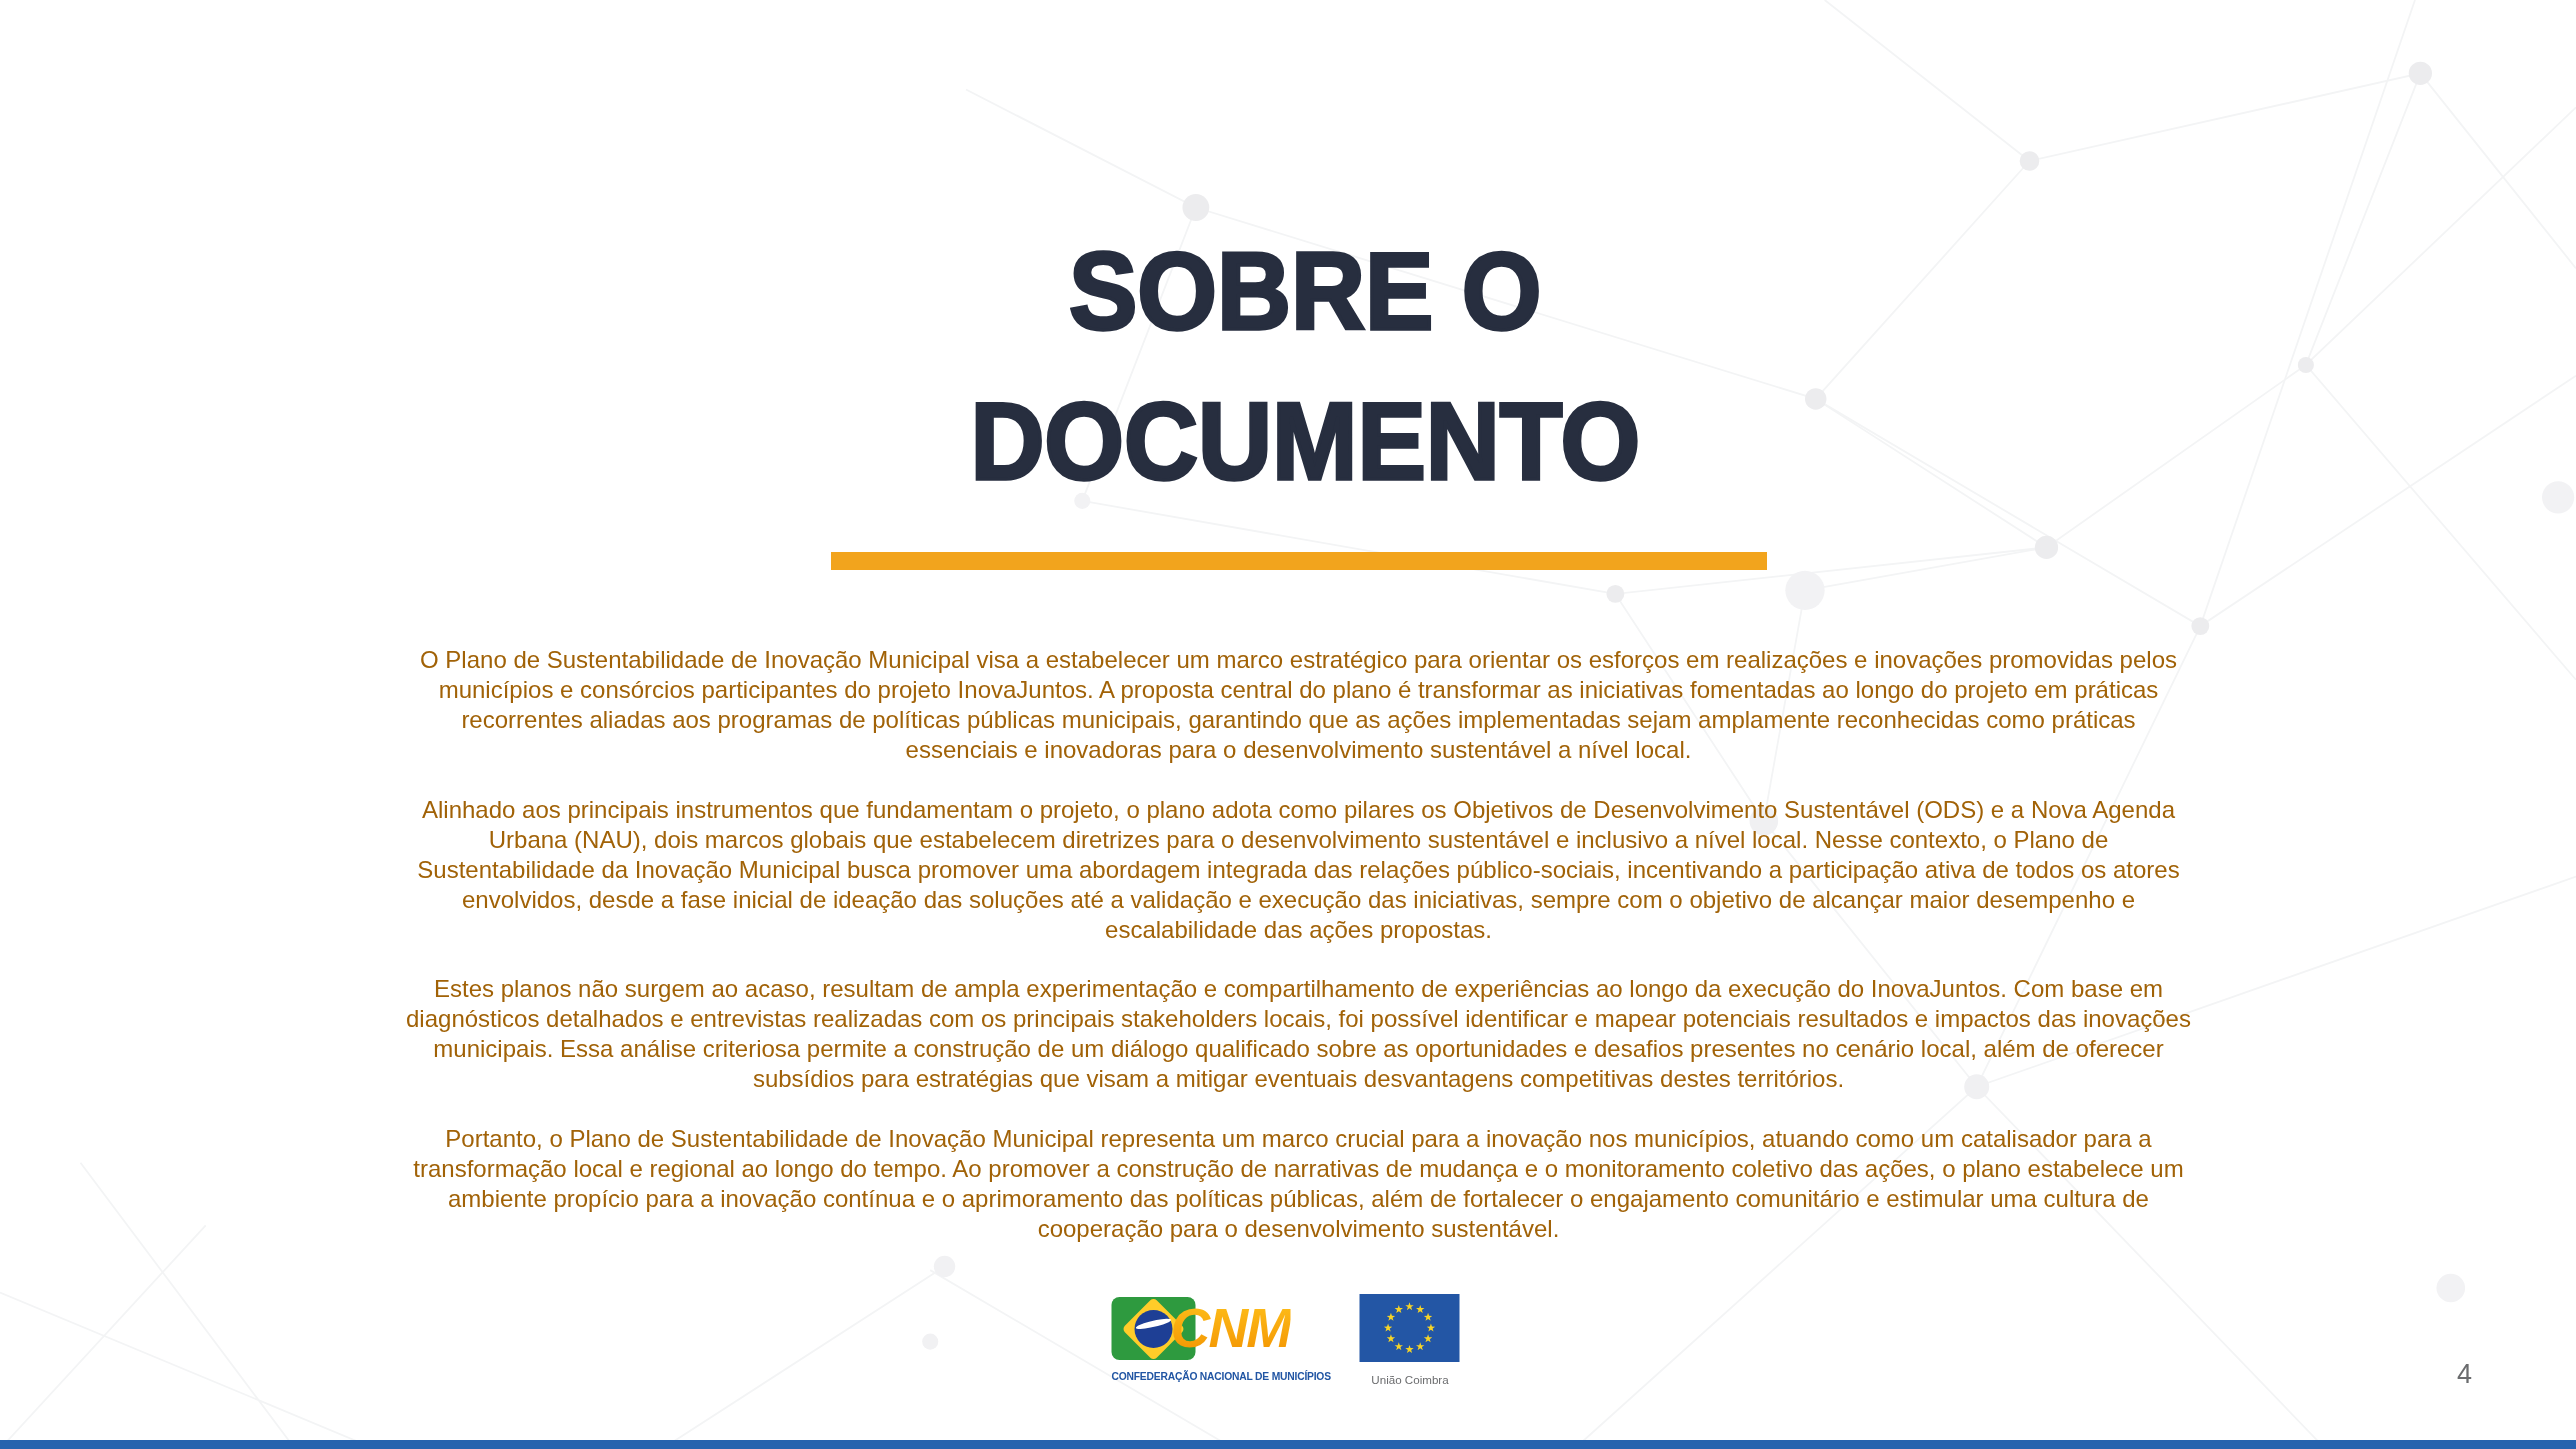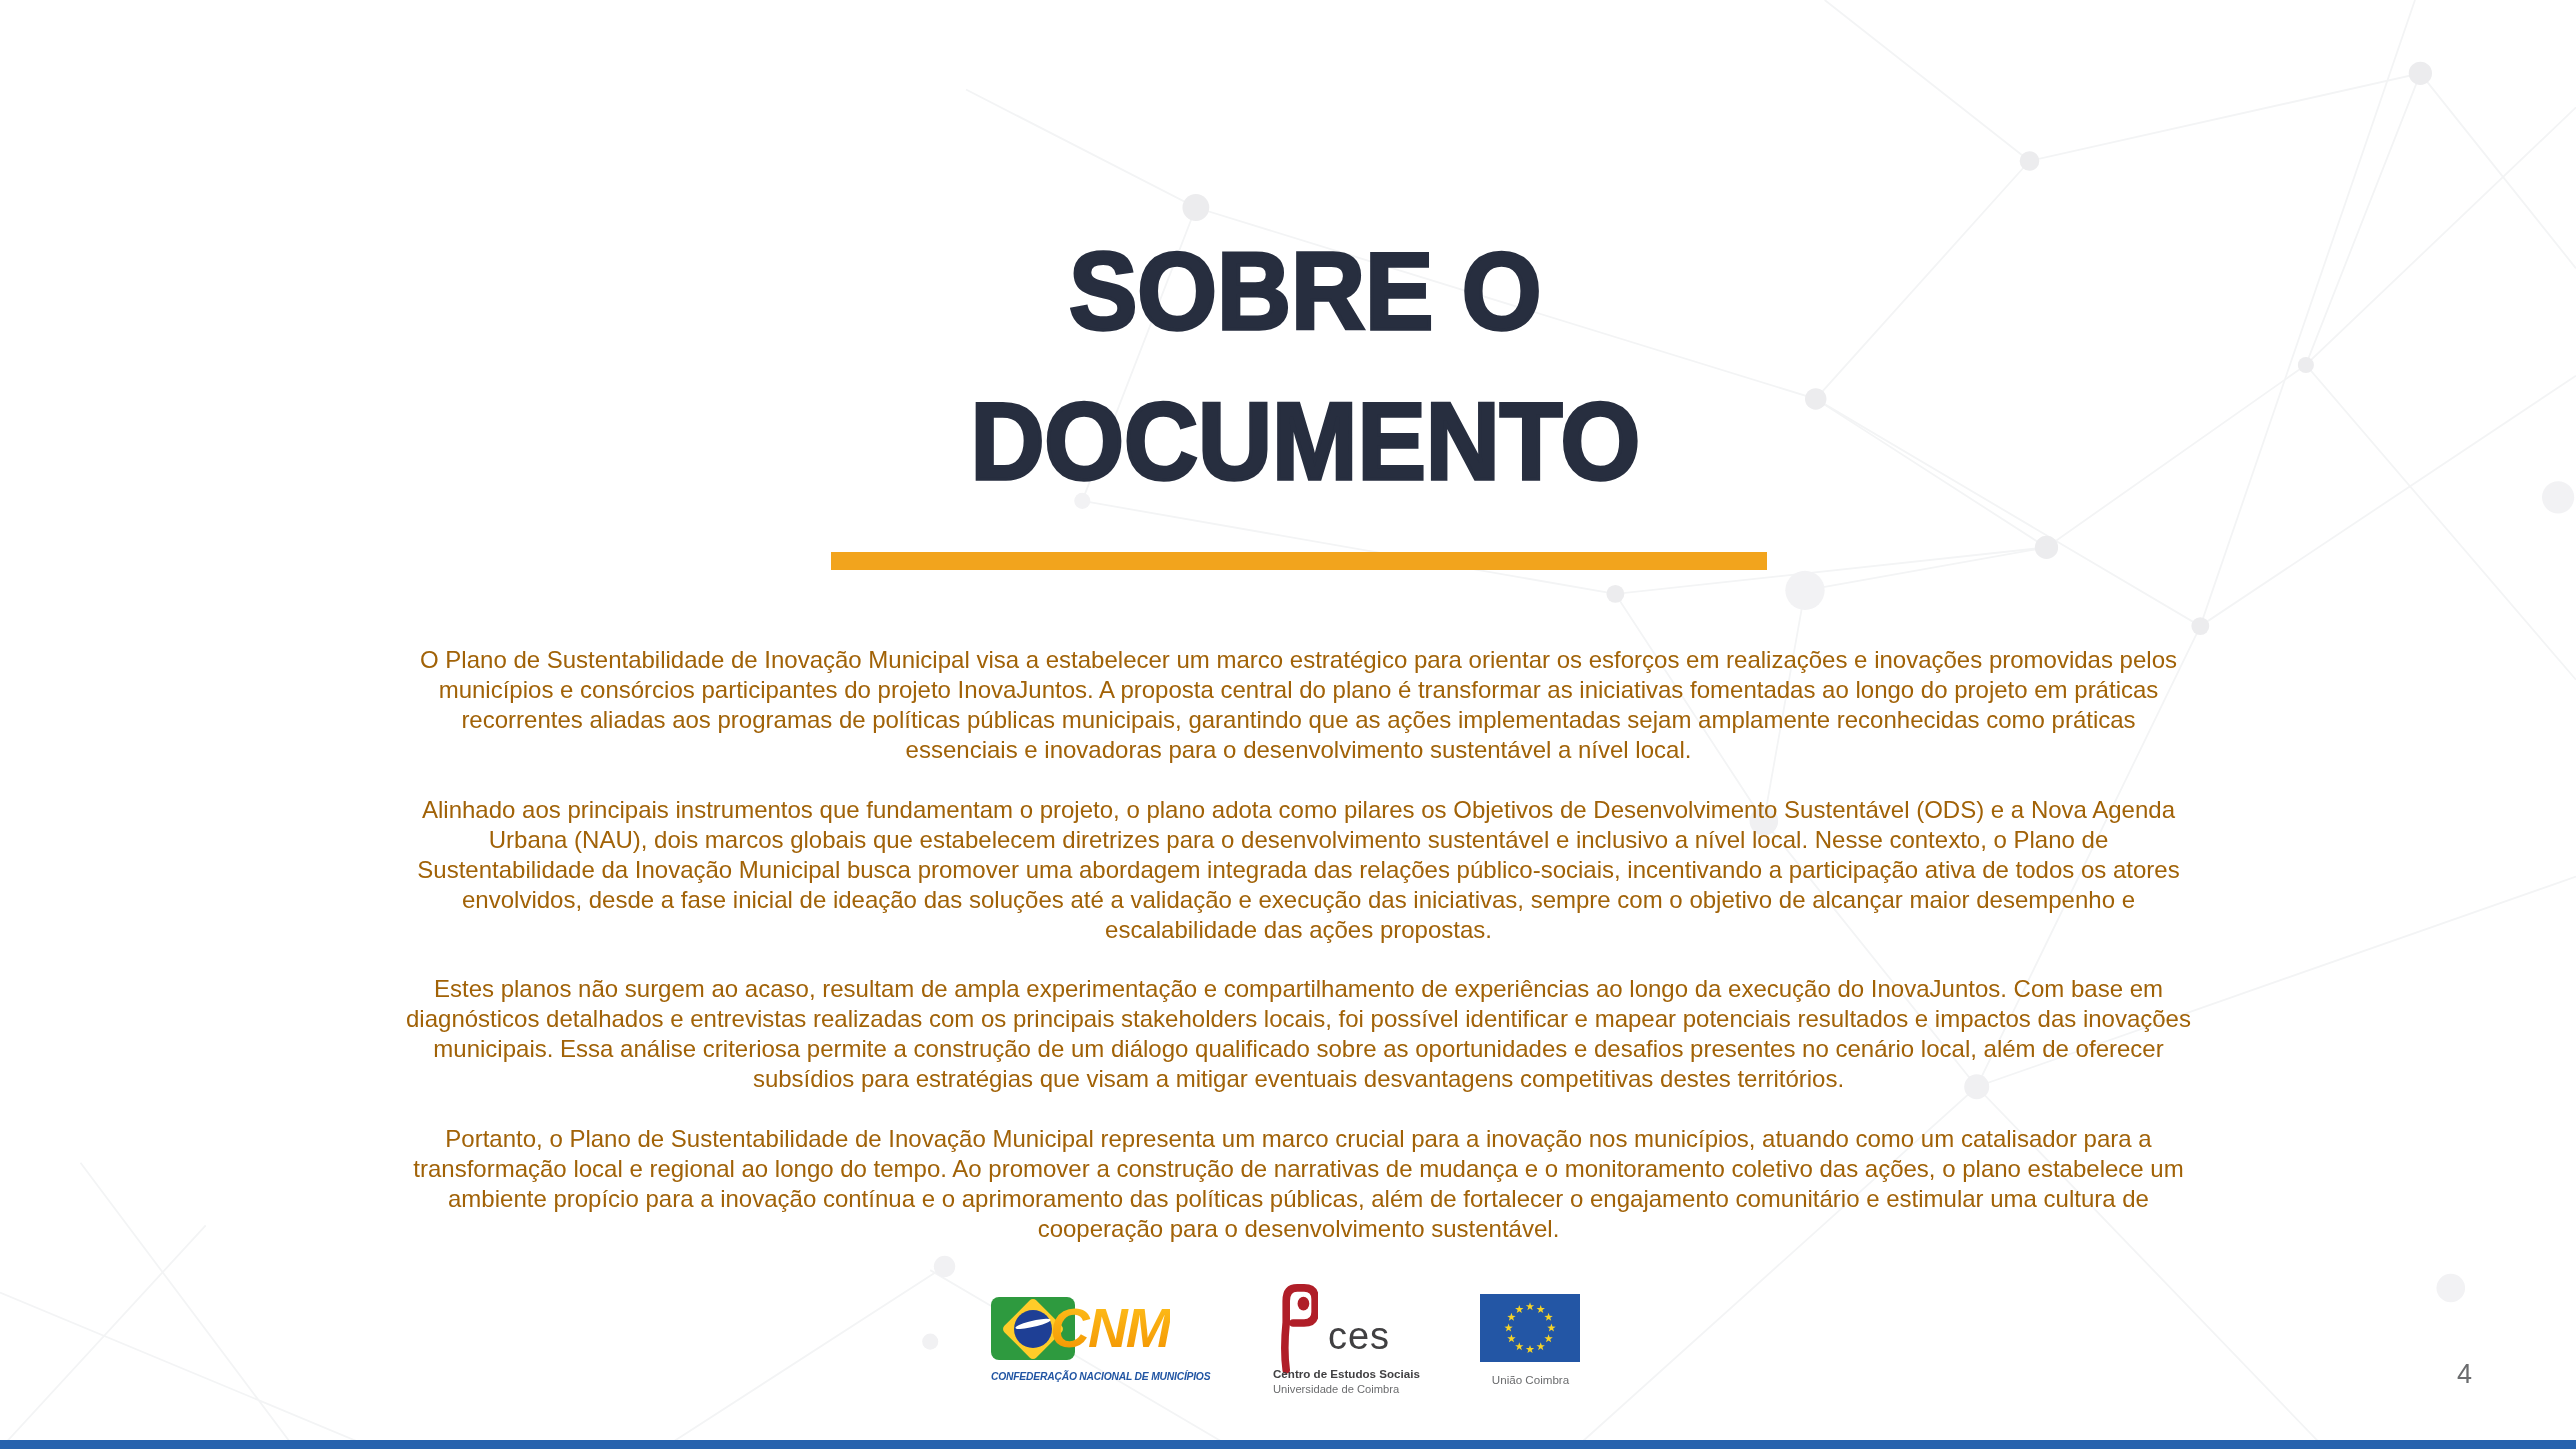--- a/index.html
+++ b/index.html
@@ -32,21 +32,21 @@
   
   .logo-cnm{position:relative;width:192px;height:107px;margin-right:52px;}
   .cnm-flag{position:absolute;left:0;top:5.4px;width:84px;height:63px;background:#2E9A3F;border-radius:8px;}
   .cnm-diamond{position:absolute;left:50%;top:50%;width:45px;height:45px;background:#FFCC29;transform:translate(-50%,-50%) rotate(45deg);border-radius:4.5px;}
   .cnm-globe{position:absolute;left:50%;top:50%;width:38px;height:38px;border-radius:50%;background:#1E3F95;transform:translate(-50%,-50%);}
   .cnm-band{position:absolute;left:50%;top:42%;width:36px;height:6.3px;background:#ffffff;border-radius:50%/60%;transform:translate(-50%,-50%) rotate(-13deg);}
   .cnm-text{
     position:absolute;left:59px;top:3.6px;font-size:55px;font-weight:bold;font-style:italic;letter-spacing:-1.8px;
     background:linear-gradient(#FFC21C,#F29100);-webkit-background-clip:text;background-clip:text;color:transparent;
   }
-  .cnm-caption{position:absolute;left:0;top:79px;width:192px;text-align:center;font-size:10.3px;font-weight:bold;font-style:italic;color:#2155A3;white-space:nowrap;letter-spacing:-0.2px;}
+  .cnm-caption{position:absolute;left:0;top:79px;width:192px;text-align:center;font-size:10.3px;font-weight:bold;color:#2155A3;white-space:nowrap;letter-spacing:-0.2px;}
 
   
   .logo-ces{position:relative;width:175px;height:111px;margin-right:66px;}
   .ces-icon{position:absolute;left:38px;top:-10.7px;}
   .ces-text{position:absolute;left:93px;top:23px;font-size:38px;color:#414042;letter-spacing:0.9px;}
   .ces-caption1{position:absolute;left:38px;top:75px;font-size:11.6px;font-weight:bold;color:#414042;white-space:nowrap;}
   .ces-caption2{position:absolute;left:38px;top:91px;font-size:11.2px;color:#6B6C6E;white-space:nowrap;}
 
   
   .logo-eu{position:relative;width:109px;height:107px;}
@@ -114,29 +114,20 @@
   <div class="logo-cnm">
     <div class="cnm-flag">
       <div class="cnm-diamond"></div>
       <div class="cnm-globe"></div>
       <div class="cnm-band"></div>
     </div>
     <div class="cnm-text">CNM</div>
     <div class="cnm-caption">CONFEDERAÇÃO NACIONAL DE MUNICÍPIOS</div>
   </div>
 
-  <div class="logo-ces">
-    <svg class="ces-icon" width="45" height="93" viewBox="0 0 130 270">
-      <path d="M38,258 Q30,200 38,120 L38,58 Q38,20 70,20 L90,20 Q122,20 122,52 L122,90 Q122,122 90,122 L58,122" fill="none" stroke="#B01E28" stroke-width="22" stroke-linecap="round"></path>
-      <ellipse cx="88" cy="66" rx="17" ry="20" fill="#B01E28"></ellipse>
-    </svg>
-    <div class="ces-text">ces</div>
-    <div class="ces-caption1">Centro de Estudos Sociais</div>
-    <div class="ces-caption2">Universidade de Coimbra</div>
-  </div>
 
   <div class="logo-eu">
     <div class="eu-flag">
       <svg width="100" height="68" viewBox="0 0 112 76">
         <defs>
           <polygon id="star" points="0,-9 2.12,-2.91 8.56,-2.78 3.42,1.11 5.29,7.28 0,3.6 -5.29,7.28 -3.42,1.11 -8.56,-2.78 -2.12,-2.91" fill="#F5D328"></polygon>
         </defs>
         <g transform="translate(56,38)">
           <use href="#star" transform="translate(0,-24) scale(0.55)"></use>
           <use href="#star" transform="translate(12,-20.8) scale(0.55)"></use>

